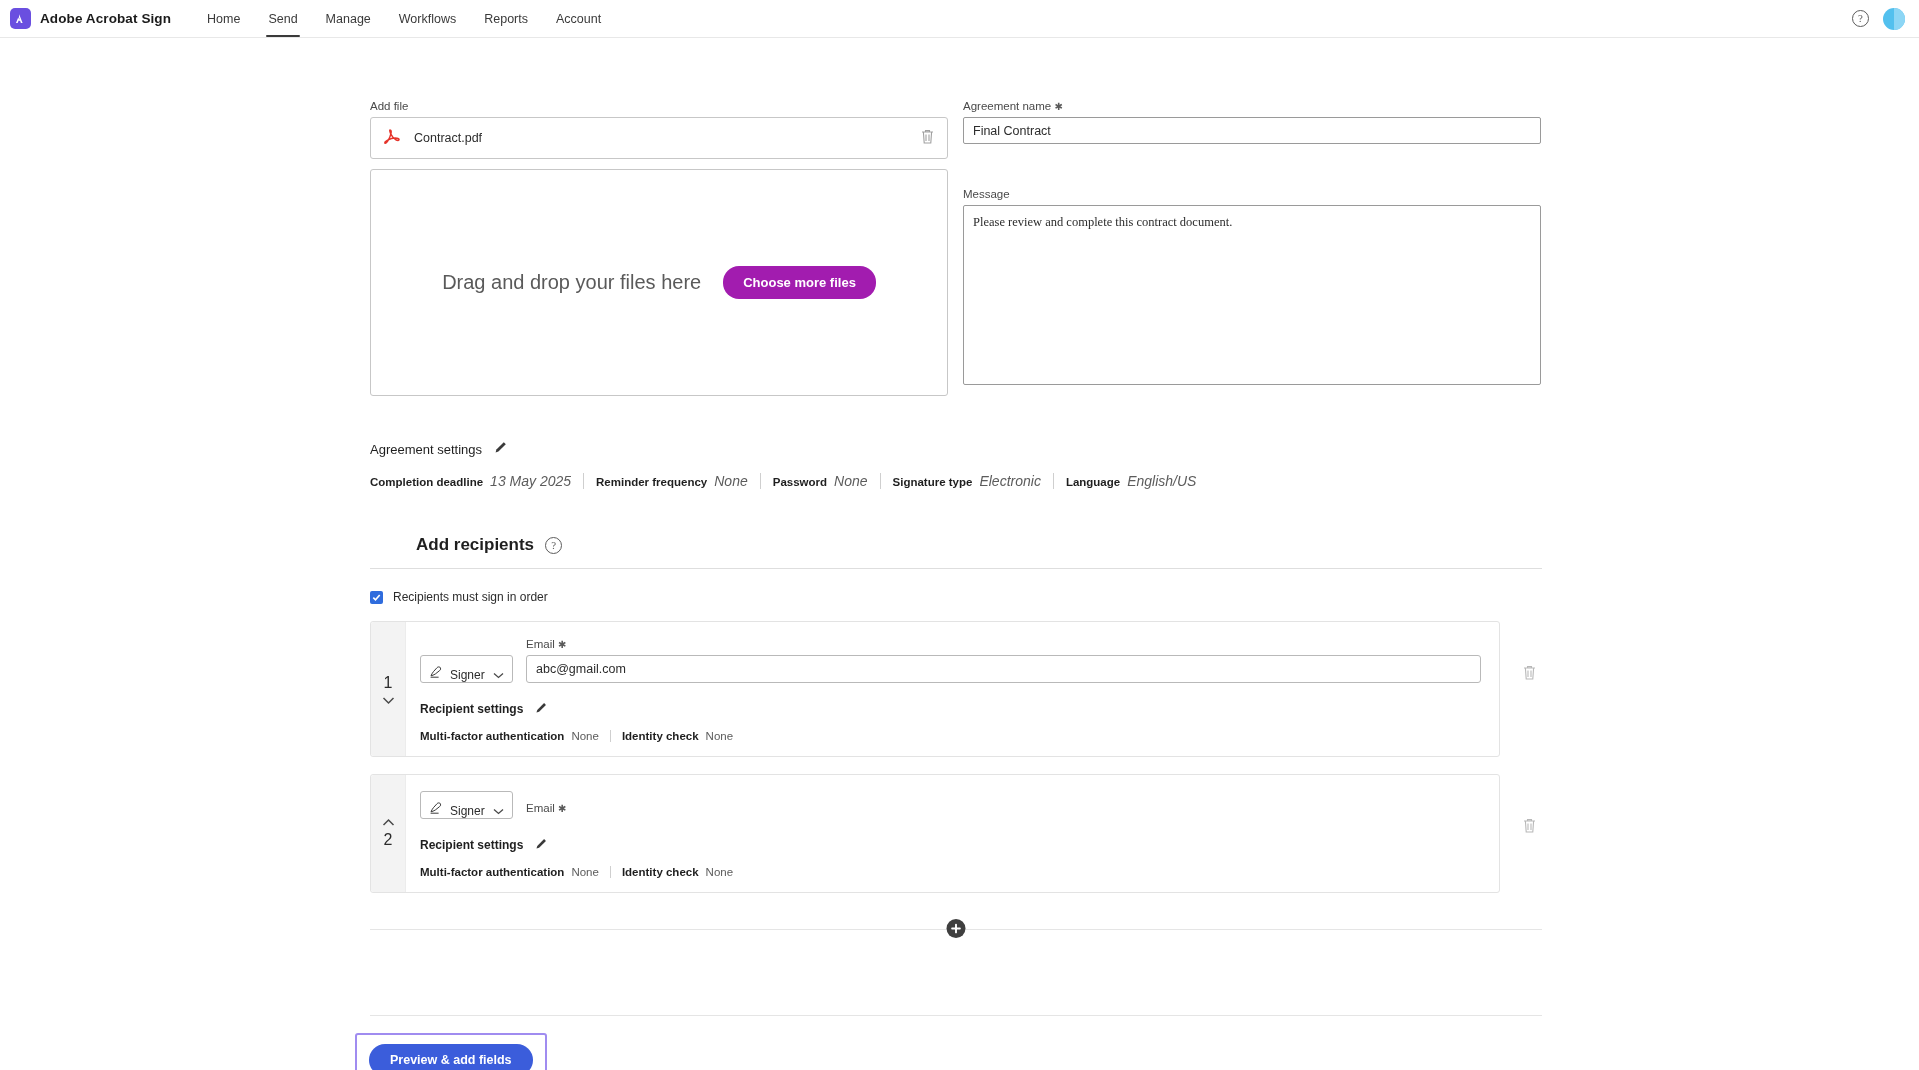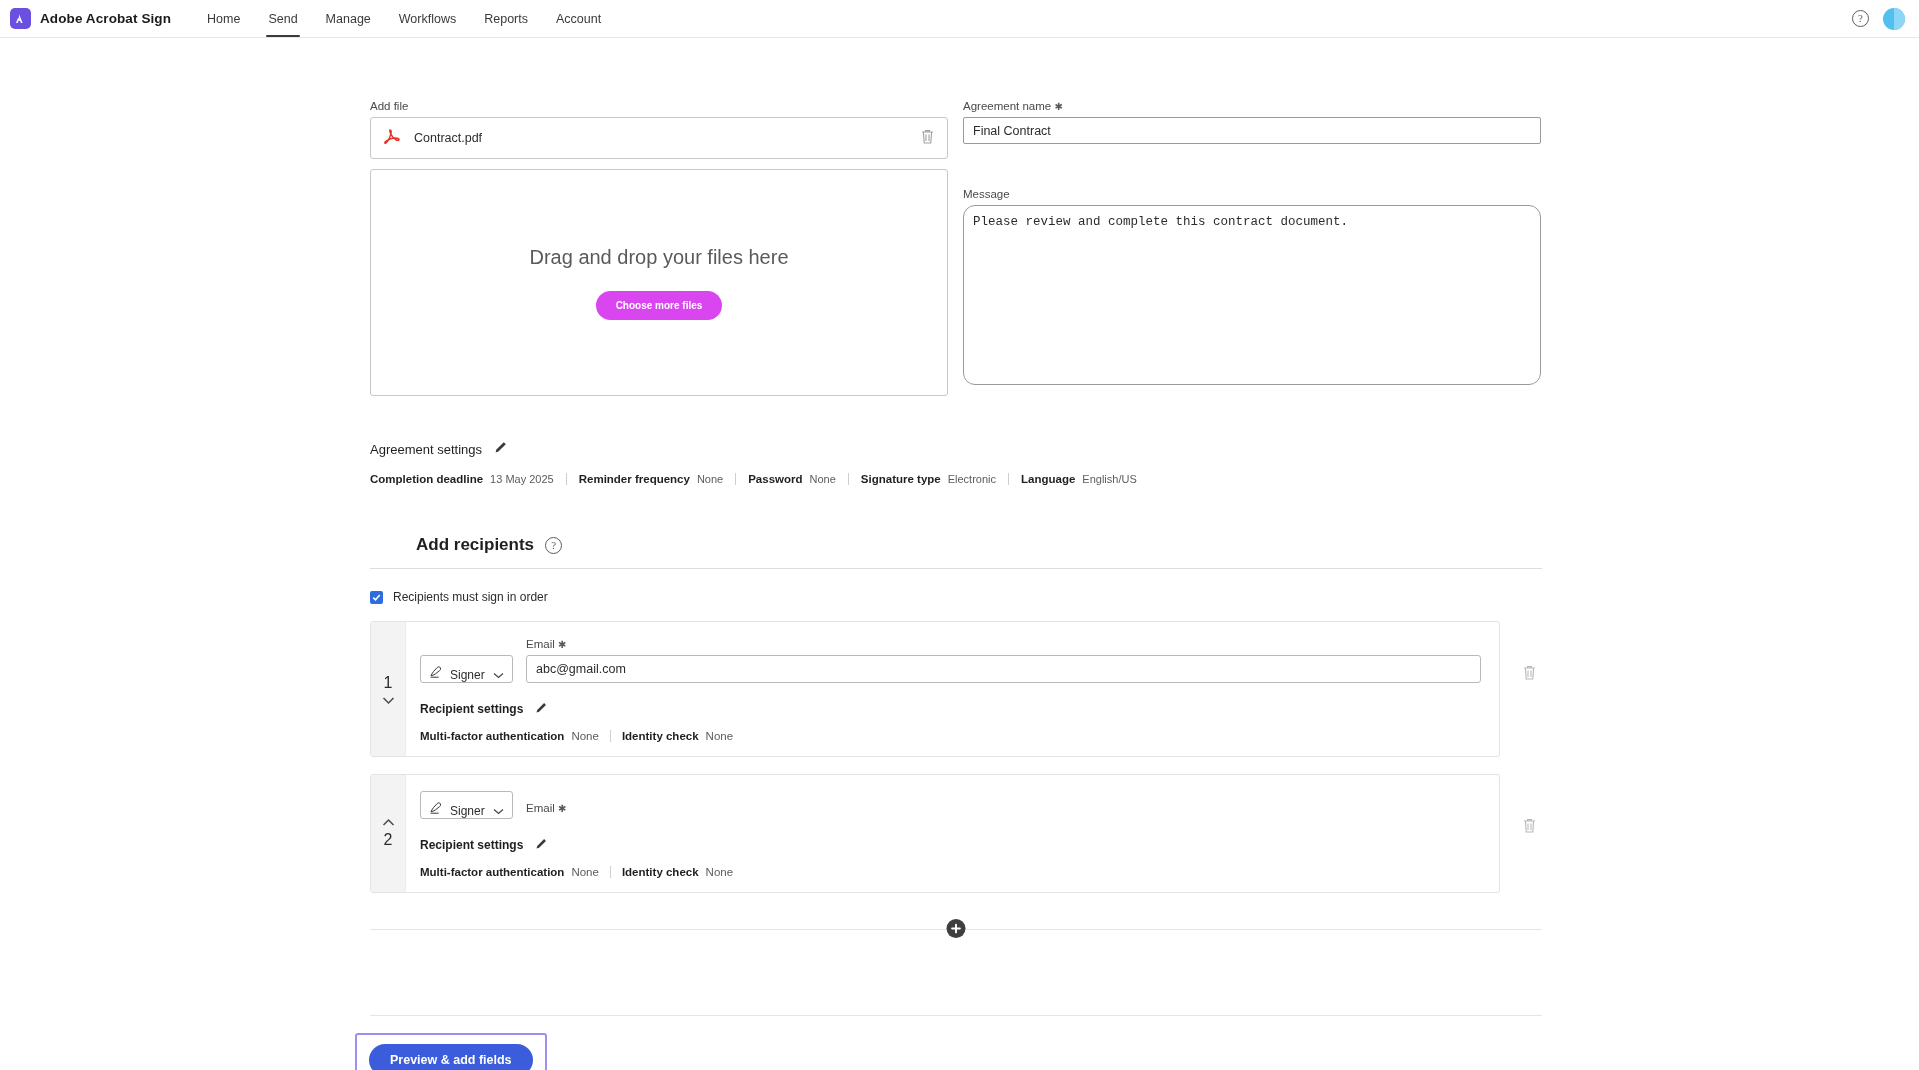--- a/index.html
+++ b/index.html
@@ -68,51 +68,51 @@
     height: 42px; border: 1px solid #c7c7c7; border-radius: 3px;
     display: flex; align-items: center; padding: 0 12px; background: #fff;
   }
   .pdf-icon { width: 18px; height: 20px; margin-right: 13px; }
   .file-name { font-size: 12.5px; color: #2c2c2c; }
   .trash-btn { margin-left: auto; cursor: pointer; opacity: .65; }
 
   .dropzone {
     margin-top: 10px; height: 227px;
     border: 1px solid #c7c7c7; border-radius: 3px; background: #fff;
-    display: flex; flex-direction: column; align-items: center; justify-content: center;
+    display: flex; align-items: center; justify-content: center;
     gap: 22px;
   }
   .dz-text { font-size: 20px; color: #5a5a5a; font-weight: 300; }
   .btn-blue {
-    background: #d946ef; color: #fff; border: none; border-radius: 16px;
-    font-size: 10px; font-weight: bold; padding: 9px 20px; cursor: pointer;
+    background: #a21caf; color: #fff; border: none; border-radius: 16px;
+    font-size: 13px; font-weight: bold; padding: 9px 20px; cursor: pointer;
     font-family: "Liberation Sans", sans-serif;
   }
 
   .text-input {
     width: 100%; height: 27px; border: 1px solid #9a9a9a; border-radius: 2px;
     font-size: 12.5px; color: #2c2c2c; padding: 0 9px; background: #fff;
     font-family: "Liberation Sans", sans-serif;
   }
   .msg-area {
-    width: 100%; height: 180px; border: 1px solid #9a9a9a; border-radius: 12px;
+    width: 100%; height: 180px; border: 1px solid #9a9a9a; border-radius: 2px;
     font-size: 12.5px; color: #2c2c2c; padding: 8px 9px; resize: none; background: #fff;
-    font-family: Liberation Mono, monospace; line-height: 1.35;
+    font-family: Liberation Serif, serif; line-height: 1.35;
   }
 
   
   .agr-settings { position: absolute; left: 370px; top: 402px; width: 1172px; }
   .agr-head { display: flex; align-items: center; gap: 12px; }
   .agr-title { font-size: 13px; font-weight: normal; color: #1f1f1f; }
   .pencil { cursor: pointer; }
   .agr-meta { display: flex; align-items: center; margin-top: 15px; }
   .meta-item { display: flex; align-items: baseline; gap: 7px; padding-right: 12px; }
   .meta-item + .meta-item { border-left: 1px solid #cfcfcf; padding-left: 12px; }
   .meta-k { font-size: 11.5px; font-weight: bold; color: #1f1f1f; white-space: nowrap; }
-  .meta-v { font-size: 11px; color: #5c5c5c; white-space: nowrap; }
+  .meta-v { font-size: 14px; color: #5c5c5c; white-space: nowrap; font-style: italic; }
 
   
   .recip-sec { position: absolute; left: 370px; top: 497px; width: 1172px; }
   .sec-head { display: flex; align-items: center; gap: 11px; margin-left: 46px; }
   .sec-title { font-size: 17px; font-weight: bold; color: #1f1f1f; }
   .sec-rule { height: 1px; background: #dedede; margin-top: 13px; }
 
   .order-row { display: flex; align-items: center; gap: 10px; margin-top: 21px; }
   .cbox {
     width: 13px; height: 13px; border-radius: 2px; background: #2f6cdd;

